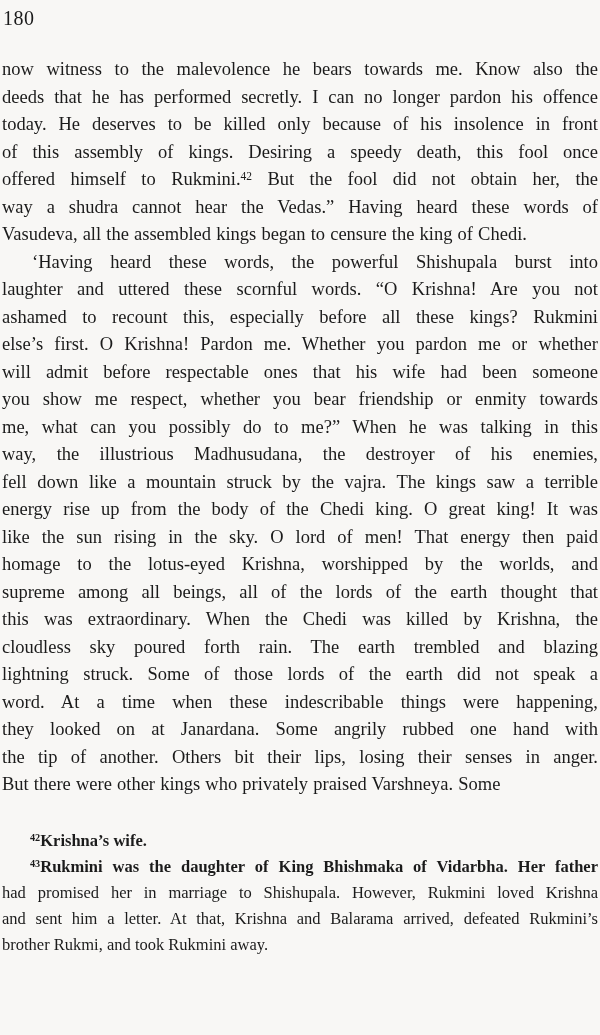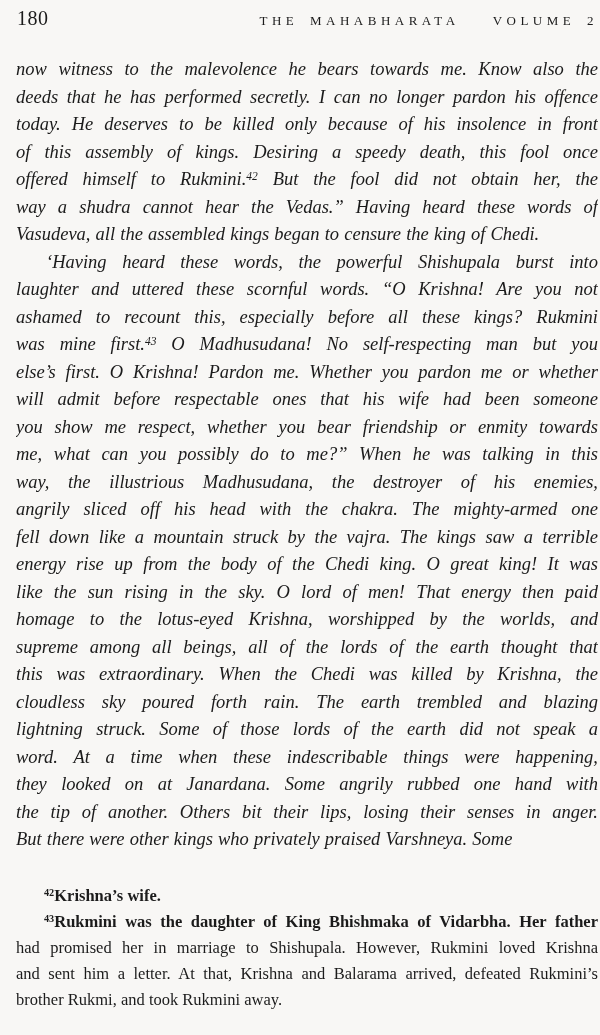--- a/index.html
+++ b/index.html
@@ -12,21 +12,21 @@
     overflow: hidden;
     background: #f8f7f5;
     color: #1b1b1b;
     font-family: "Liberation Serif", "DejaVu Serif", serif;
     -webkit-font-smoothing: antialiased;
   }
   .page {
     box-sizing: border-box;
     width: 600px;
     height: 1035px;
-    padding: 0 2px 0 16px;
+    padding: 0 2px 0 2px;
     overflow: hidden;
   }
   .header {
     display: flex;
     justify-content: space-between;
     align-items: baseline;
     margin: 7px 0 0 1px;
     height: 24px;
   }
   .page-number {
@@ -37,21 +37,20 @@
     font-size: 13px;
     letter-spacing: 4.5px;
     word-spacing: 4px;
     white-space: nowrap;
   }
   .running-head .volume {
     margin-left: 22px;
   }
   .body-text {
     margin-top: 25px;
-    font-style: italic;
   }
   .line {
     font-size: 18.5px;
     line-height: 27.5px;
     height: 27.5px;
     overflow: hidden;
     text-align: justify;
     text-align-last: justify;
     word-spacing: 0.5px;
   }
@@ -86,43 +85,37 @@
     position: relative;
     top: -0.45em;
   }
 </style>
 </head>
 <body>
 
 <div class="page">
   <div class="header">
     <span class="page-number">180</span>
-    <span class="running-head">
-      <span>THE MAHABHARATA</span>
-      <span class="volume">VOLUME 2</span>
-    </span>
   </div>
   <div class="body-text">
       <div class="line">now witness to the malevolence he bears towards me. Know also the</div>
       <div class="line">deeds that he has performed secretly. I can no longer pardon his offence</div>
       <div class="line">today. He deserves to be killed only because of his insolence in front</div>
       <div class="line">of this assembly of kings. Desiring a speedy death, this fool once</div>
       <div class="line">offered himself to Rukmini.<sup>42</sup> But the fool did not obtain her, the</div>
       <div class="line">way a shudra cannot hear the Vedas.” Having heard these words of</div>
       <div class="line last">Vasudeva, all the assembled kings began to censure the king of Chedi.</div>
       <div class="line indent">‘Having heard these words, the powerful Shishupala burst into</div>
       <div class="line">laughter and uttered these scornful words. “O Krishna! Are you not</div>
       <div class="line">ashamed to recount this, especially before all these kings? Rukmini</div>
-      <div class="line">was mine first.<sup>43</sup> O Madhusudana! No self-respecting man but you</div>
       <div class="line">else’s first. O Krishna! Pardon me. Whether you pardon me or whether</div>
       <div class="line">will admit before respectable ones that his wife had been someone</div>
       <div class="line">you show me respect, whether you bear friendship or enmity towards</div>
       <div class="line">me, what can you possibly do to me?” When he was talking in this</div>
       <div class="line">way, the illustrious Madhusudana, the destroyer of his enemies,</div>
-      <div class="line">angrily sliced off his head with the chakra. The mighty-armed one</div>
       <div class="line">fell down like a mountain struck by the vajra. The kings saw a terrible</div>
       <div class="line">energy rise up from the body of the Chedi king. O great king! It was</div>
       <div class="line">like the sun rising in the sky. O lord of men! That energy then paid</div>
       <div class="line">homage to the lotus-eyed Krishna, worshipped by the worlds, and</div>
       <div class="line">supreme among all beings, all of the lords of the earth thought that</div>
       <div class="line">this was extraordinary. When the Chedi was killed by Krishna, the</div>
       <div class="line">cloudless sky poured forth rain. The earth trembled and blazing</div>
       <div class="line">lightning struck. Some of those lords of the earth did not speak a</div>
       <div class="line">word. At a time when these indescribable things were happening,</div>
       <div class="line">they looked on at Janardana. Some angrily rubbed one hand with</div>

